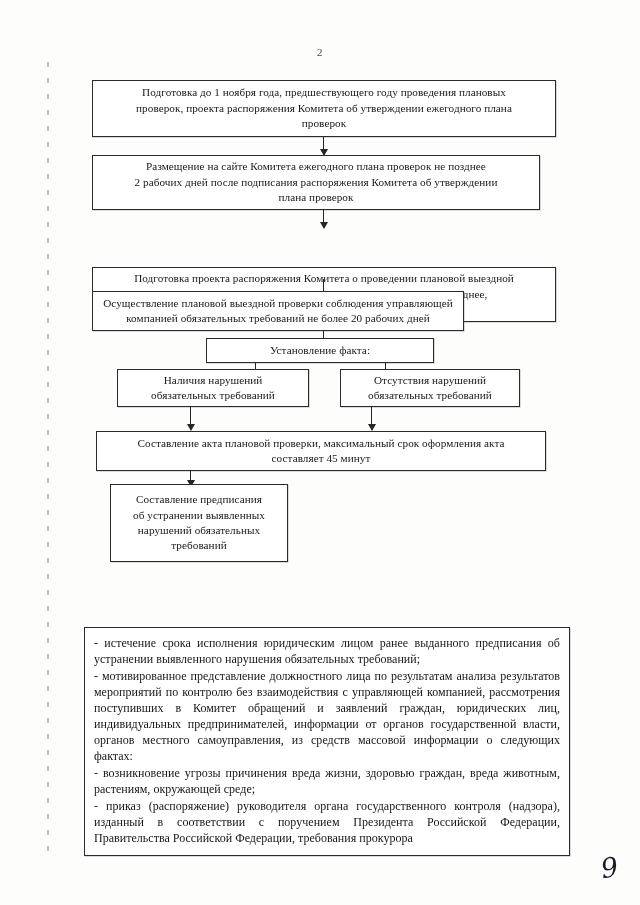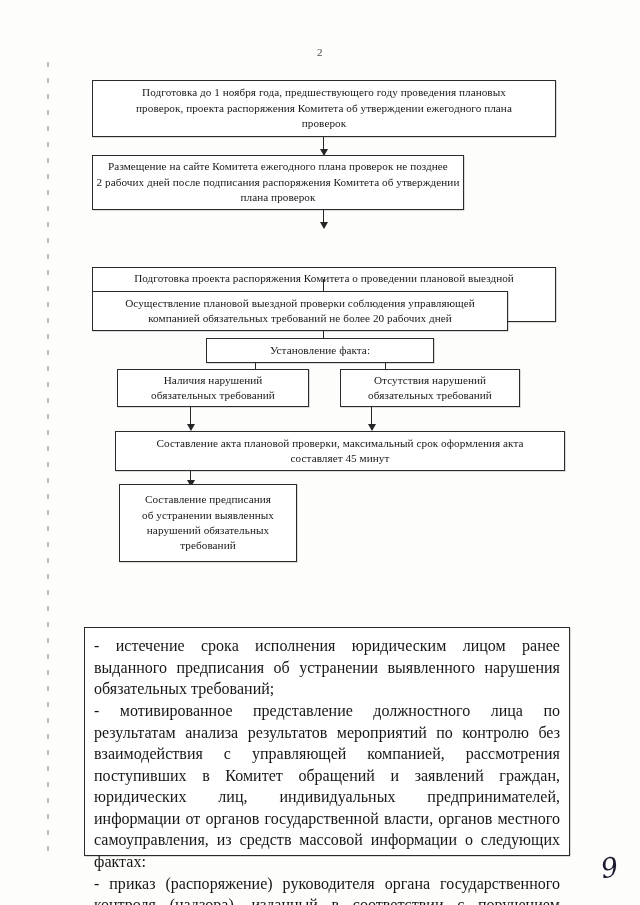--- a/index.html
+++ b/index.html
@@ -50,21 +50,21 @@
   
   .flow-box {
     position: absolute;
     box-sizing: border-box;
     border: 1.1px solid #2b2b2b;
     background: #ffffff;
     display: flex;
     align-items: center;
     justify-content: center;
     text-align: center;
-    padding: 4px 1px;
+    padding: 4px 9px;
     font-size: 11.2px;
     line-height: 1.38;
     color: #181818;
     letter-spacing: .05px;
     box-shadow: 0.6px 0.6px 0 rgba(90,90,90,.35);
   }
   .flow-box .txt {
     display: block;
     width: 100%;
     white-space: pre-line;
@@ -93,21 +93,21 @@
   .list-block {
     position: absolute;
     box-sizing: border-box;
     border: 1.1px solid #2b2b2b;
     background: #ffffff;
     padding: 7px 9px 8px 9px;
     box-shadow: 0.6px 0.6px 0 rgba(90,90,90,.35);
   }
   .list-block p {
     margin: 0 0 0.5px 0;
-    font-size: 16px;
+    font-size: 12px;
     line-height: 1.345;
     color: #161616;
     text-align: justify;
     text-justify: inter-word;
     letter-spacing: .02px;
   }
 
   
   .handwritten-mark {
     position: absolute;
@@ -130,37 +130,37 @@
   <div class="page-number">2</div>
 
   <div class="flow-box" style="left:92px; top:80px; width:464px; height:57px;">
     <span class="txt">Подготовка до 1 ноября года, предшествующего году проведения плановых
 проверок, проекта распоряжения Комитета об утверждении ежегодного плана
 проверок</span>
   </div>
 
   <div class="connector" style="left:323px; top:137px; height:18px;"></div>
 
-  <div class="flow-box" style="left:92px; top:155px; width:372px; height:55px;">
+  <div class="flow-box" style="left:92px; top:155px; width:448px; height:55px;">
     <span class="txt">Размещение на сайте Комитета ежегодного плана проверок не позднее
 2 рабочих дней после подписания распоряжения Комитета об утверждении
 плана проверок</span>
   </div>
 
   <div class="connector" style="left:323px; top:210px; height:18px;"></div>
 
   <div class="flow-box" style="left:92px; top:224px; width:464px; height:55px;margin-top:43px;">
     <span class="txt">Подготовка проекта распоряжения Комитета о проведении плановой  выездной
 проверки в соответствии с ежегодным планом проверок не позднее,
 чем за 10 дней до начала проверки</span>
   </div>
 
   <div class="connector" style="left:323px; top:279px; height:18px;"></div>
 
-  <div class="flow-box" style="left:92px; top:291px; width:416px; height:40px;">
+  <div class="flow-box" style="left:92px; top:291px; width:372px; height:40px;">
     <span class="txt">Осуществление плановой выездной проверки соблюдения управляющей
 компанией обязательных требований не более 20 рабочих дней</span>
   </div>
 
   <div class="connector" style="left:323px; top:331px; height:14px;"></div>
 
   <div class="flow-box" style="left:206px; top:338px; width:228px; height:25px;font-family:Liberation Serif, serif;">
     <span class="txt">Установление факта:</span>
   </div>
 
@@ -173,36 +173,37 @@
   </div>
 
   <div class="flow-box" style="left:340px; top:369px; width:180px; height:38px;justify-content:flex-end;">
     <span class="txt">Отсутствия нарушений
 обязательных требований</span>
   </div>
 
   <div class="connector" style="left:190px; top:407px; height:23px;"></div>
   <div class="connector" style="left:371px; top:407px; height:23px;"></div>
 
-  <div class="flow-box" style="left:115px; top:431px; width:450px; height:40px;">
+  <div class="flow-box" style="left:96px; top:431px; width:450px; height:40px;">
     <span class="txt">Составление акта плановой проверки, максимальный срок оформления акта
 составляет 45 минут</span>
   </div>
 
   <div class="connector" style="left:190px; top:471px; height:15px;"></div>
 
-  <div class="flow-box" style="left:119px; top:484px; width:178px; height:78px;">
+  <div class="flow-box" style="left:110px; top:484px; width:178px; height:78px;">
     <span class="txt">Составление предписания
 об устранении выявленных
 нарушений обязательных
 требований</span>
   </div>
 
 
   <div class="list-block" style="left:84px; top:627px; width:486px; height:229px;">
     <p>- истечение срока исполнения юридическим лицом ранее выданного предписания об устранении  выявленного нарушения обязательных требований;</p>
     <p>- мотивированное представление должностного лица по результатам анализа результатов мероприятий по контролю без взаимодействия с управляющей компанией, рассмотрения поступивших в Комитет обращений и заявлений граждан, юридических лиц, индивидуальных предпринимателей, информации от органов государственной власти, органов местного самоуправления, из средств массовой информации о следующих фактах:</p>
+    <p>-  возникновение  угрозы  причинения  вреда  жизни,  здоровью  граждан,  вреда животным, растениям, окружающей среде;</p>
     <p>- приказ (распоряжение) руководителя органа государственного контроля (надзора), изданный   в   соответствии   с   поручением   Президента   Российской   Федерации, Правительства Российской Федерации, требования прокурора</p>
   </div>
 
   <div class="handwritten-mark">9</div>
 
 </div>
 
 </body></html>

